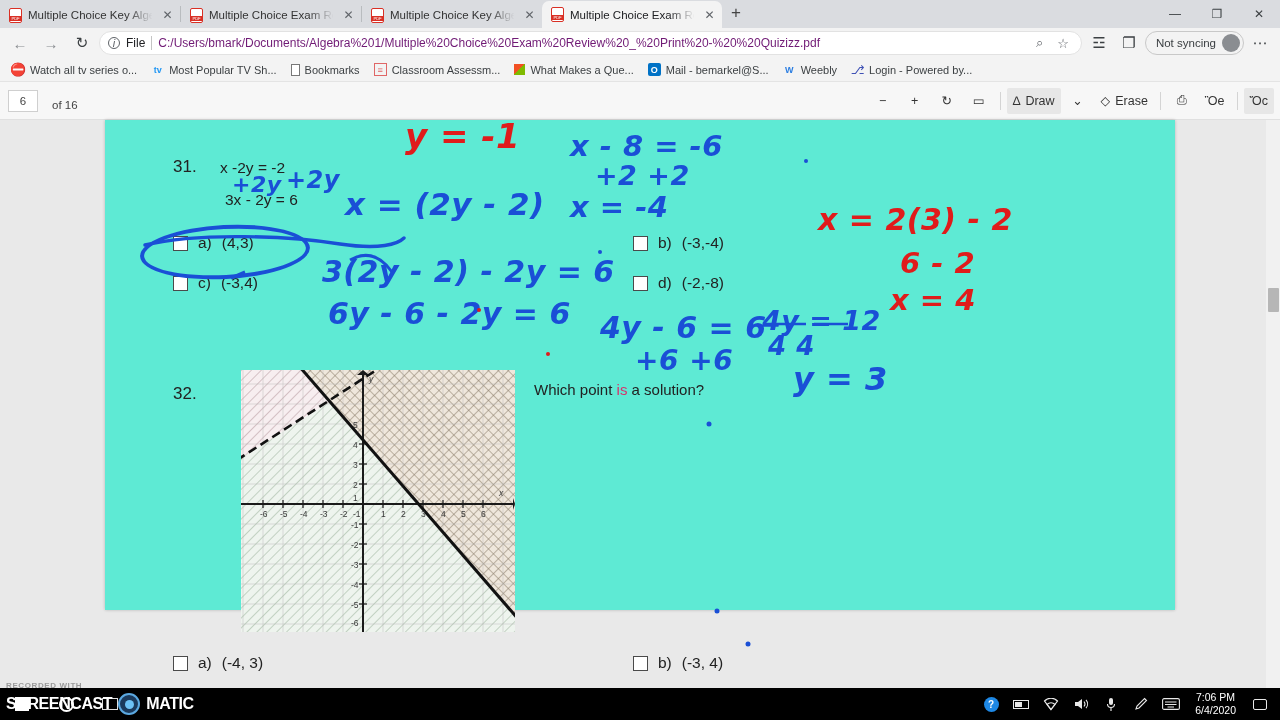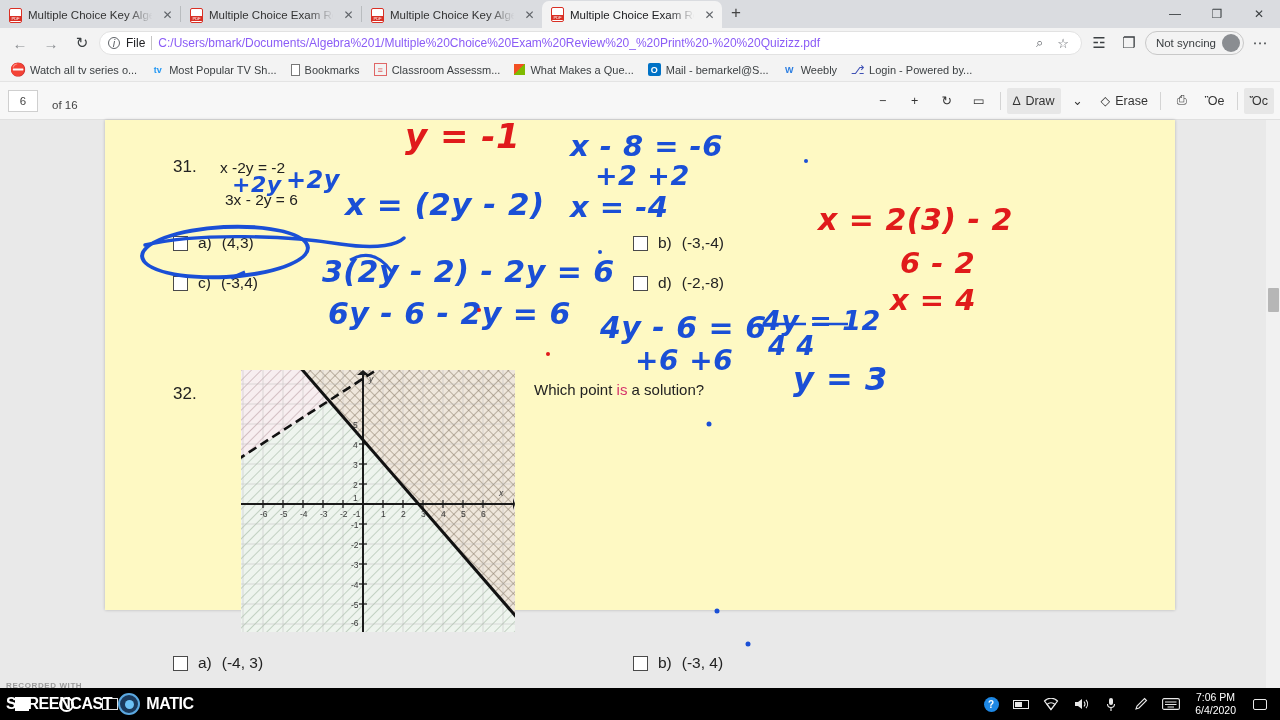--- a/index.html
+++ b/index.html
@@ -60,21 +60,21 @@
   .omnibox {
     flex: 1; height: 24px; background: #fff; border-radius: 12px;
     display: flex; align-items: center; padding: 0 8px; gap: 6px;
     border: 1px solid #e2e2e2; min-width: 0;
   }
   .omni-i { font-size: 11px; color: #5f6368; border: 1px solid #5f6368;
             border-radius: 50%; width: 12px; height: 12px; line-height: 10px;
             text-align: center; font-style: italic; flex: none; }
   .omni-file { font-size: 12px; color: #202124; flex: none; }
   .omni-bar { width: 1px; height: 14px; background: #c4c4c4; flex: none; }
-  .omni-url { font-size: 12px; color: #8b5cf6; flex: 1; white-space: nowrap;
+  .omni-url { font-size: 12px; color: #701a75; flex: 1; white-space: nowrap;
               overflow: hidden; }
   .omni-r { font-size: 13px; color: #5f6368; flex: none; padding: 0 4px; }
   .navright { display: flex; align-items: center; gap: 2px; flex: none; }
   .profile {
     height: 24px; border: 1px solid #c8c8c8; border-radius: 12px;
     display: flex; align-items: center; gap: 6px; padding: 0 3px 0 10px;
     font-size: 11.5px; color: #3c4043; background: #f3f3f3;
   }
   .avatar { width: 18px; height: 18px; border-radius: 50%; background: #8a8d91; }
 
@@ -108,21 +108,21 @@
   .tbtn.sel { background: #e7e7e7; border-radius: 2px; }
   .tbsep { width: 1px; height: 18px; background: #d4d4d4; margin: 0 4px; }
 
   
   .viewer {
     position: absolute; left: 0; top: 120px; width: 1280px; height: 568px;
     background: #e9e9e9;
   }
   .page {
     position: absolute; left: 105px; top: 0px; width: 1070px; height: 490px;
-    background: #fef9c3; box-shadow: 0 0 3px rgba(0,0,0,.22); padding-left: 16px;
+    background: #5eead4; box-shadow: 0 0 3px rgba(0,0,0,.22); padding-left: 16px;
   }
   .scrollbar { position: absolute; right: 0; top: 0; width: 14px; height: 568px;
                background: #f1f1f1; }
   .sbthumb { position: absolute; right: 1px; top: 168px; width: 11px; height: 24px;
              background: #b6b6b6; border-radius: 1px; }
 
   
   .qnum { position: absolute; font-size: 17px; color: #222; }
   .qline { position: absolute; font-size: 15.5px; color: #222; white-space: nowrap; text-align: center; }
   .opt { position: absolute; display: flex; align-items: center; gap: 10px;

